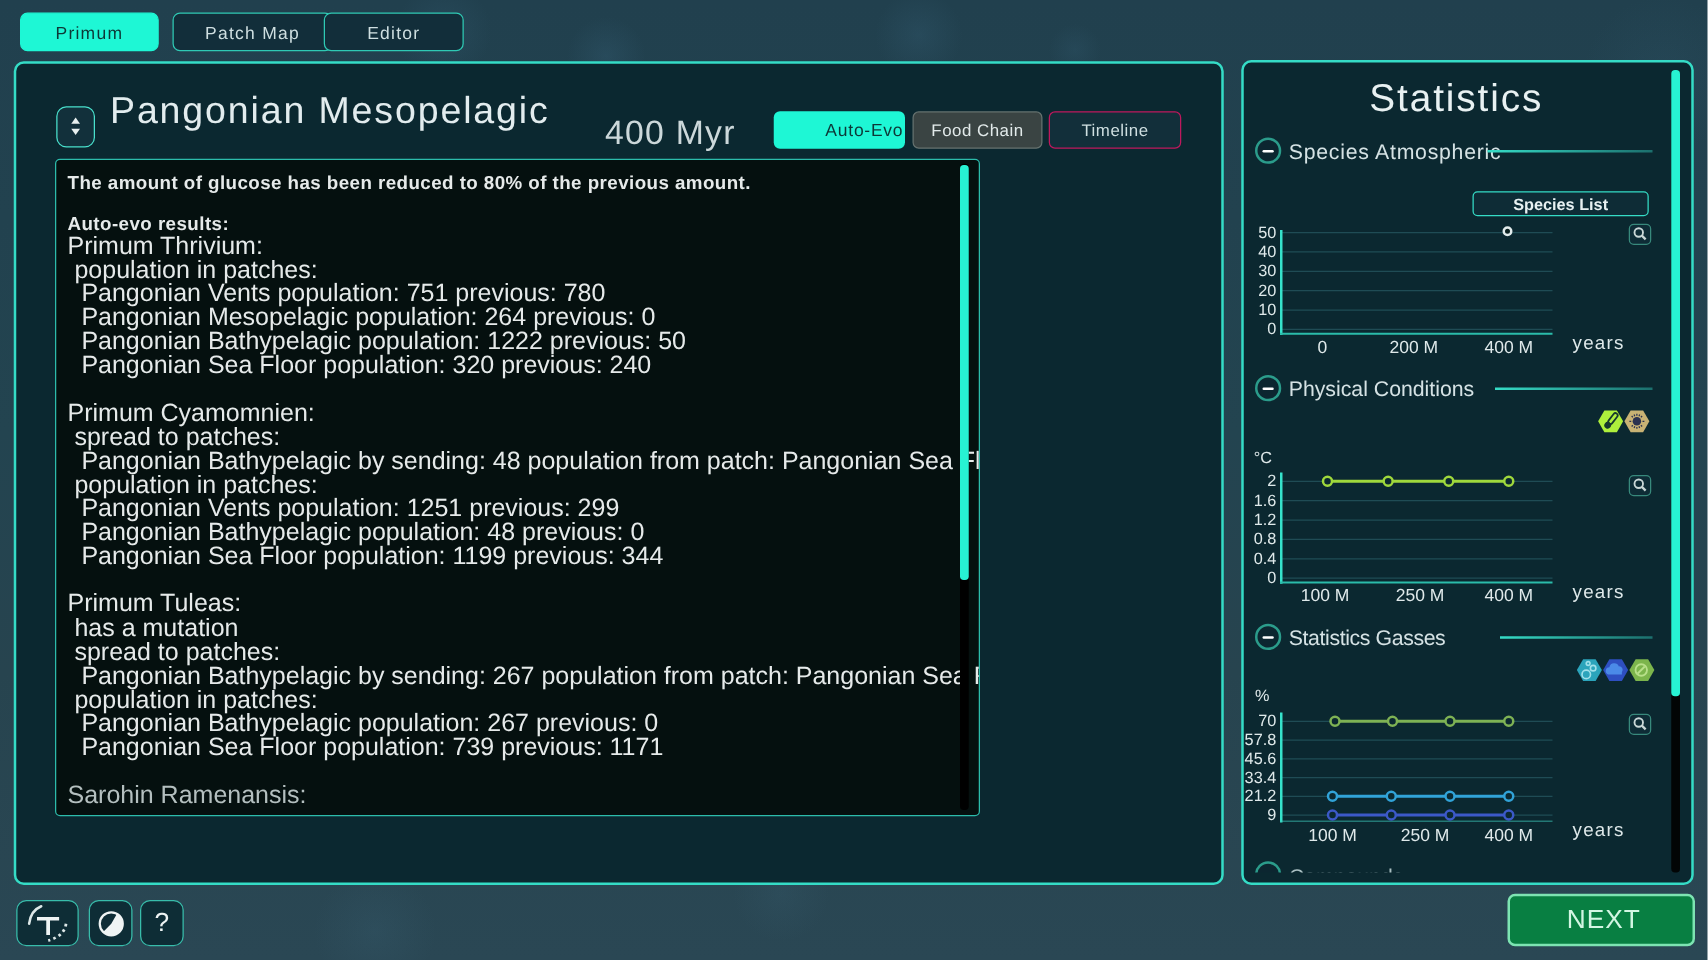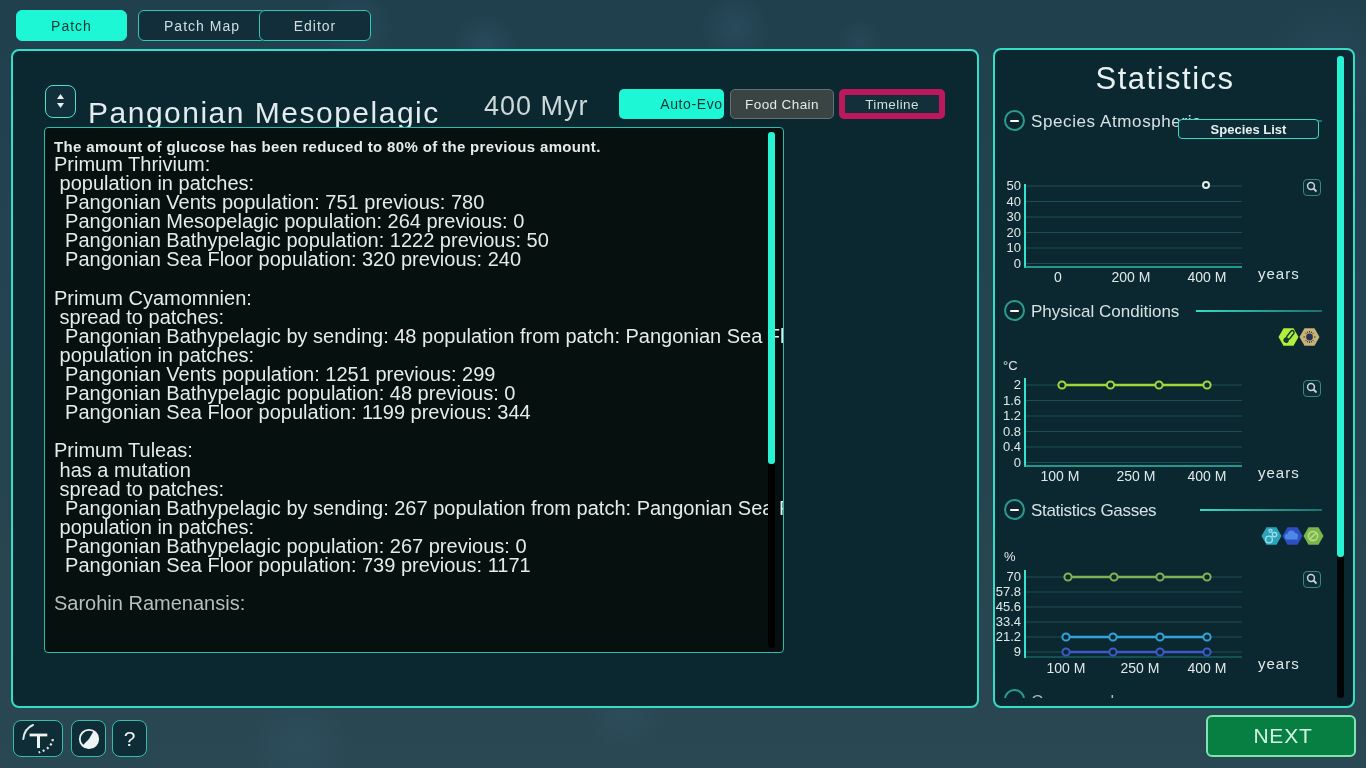--- a/index.html
+++ b/index.html
@@ -21,27 +21,27 @@
   
   .tab{position:absolute;top:10px;height:31px;border-radius:6px;box-sizing:border-box;
        display:flex;align-items:center;justify-content:center;font-size:14px;letter-spacing:1px;}
   .tab.active{background:#1ef7d5;color:#0d3837;border:1px solid #1ef7d5;}
   .tab.dark{background:#122e3a;color:#cfdfe1;border:1px solid #2fc9b4;}
   
   .panel{position:absolute;background:#0b2830;border:2px solid #35dcc6;border-radius:8px;box-sizing:border-box;}
   
   .sortbtn{position:absolute;left:45px;top:85px;width:31px;height:33px;background:#12303b;
            border:1px solid #49e0cc;border-radius:8px;box-sizing:border-box;}
-  .title{position:absolute;left:88px;top:96px;font-size:30px;letter-spacing:1.5px;color:#e2ecee;}
+  .title{position:absolute;left:88px;top:72px;font-size:30px;letter-spacing:1.5px;color:#e2ecee;}
   .myr{position:absolute;left:484px;top:91px;font-size:27px;letter-spacing:1px;color:#ccd8da;}
   .btn{position:absolute;top:89px;height:30px;border-radius:5px;box-sizing:border-box;
        display:flex;align-items:center;justify-content:center;font-size:13.5px;letter-spacing:.4px;}
   .btn.bright{background:#1ef7d5;color:#0d3837;font-size:14px;letter-spacing:.6px;}
   .btn.gray{background:#3a4443;color:#e2eaea;border:1px solid #66726f;}
-  .btn.dark{background:#122f3a;color:#cfdfe1;border:6px solid #be185d;}
+  .btn.dark{background:#122f3a;color:#cfdfe1;border:1px solid #be185d;}
   
   .report{position:absolute;left:44px;top:127px;width:740px;height:526px;
           background:#05100f;border:1px solid #2cbcab;border-radius:4px;box-sizing:border-box;
           overflow:hidden;}
   .report-inner{position:absolute;left:9px;top:9px;color:#e6eaea;}
   .rb{font-weight:bold;font-size:15px;letter-spacing:.35px;line-height:19px;white-space:pre;}
   .rtext{font-size:20px;line-height:19.1px;white-space:pre;}
   .dim{color:#b4bfbf;}
   .rscroll{position:absolute;right:8px;top:3px;width:7px;height:517px;background:#000;border-radius:3px;}
   .rthumb{position:absolute;left:0;top:1px;width:7px;height:332px;background:#27f2d3;border-radius:3px;}
@@ -49,57 +49,58 @@
   .minibtn{position:absolute;top:720px;height:37px;background:#0e2d36;border:1.5px solid #38bdab;
            border-radius:8px;box-sizing:border-box;display:flex;align-items:center;justify-content:center;}
   
   .stat-title{position:absolute;left:993px;top:60.5px;width:344px;text-align:center;font-size:31px;
               letter-spacing:1.5px;color:#e8f1f2;}
   .sec-icon{position:absolute;width:21px;height:21px;border-radius:50%;box-sizing:border-box;
             border:2px solid #2b9c8b;background:#0c2630;}
   .sec-icon::after{content:"";position:absolute;left:4px;top:7.5px;width:9px;height:2.5px;background:#fff;border-radius:1px;}
   .sec-label{position:absolute;font-size:17px;color:#d5e2e4;}
   .sec-line{position:absolute;height:2px;background:linear-gradient(90deg,#35dcc6,#1c6f6d);}
-  .slist{position:absolute;left:1178px;top:119px;width:141px;height:20px;background:#0e2c36;
+  .slist{position:absolute;left:1178px;top:153px;width:141px;height:20px;background:#0e2c36;
          border:1.5px solid #35dcc6;border-radius:4px;box-sizing:border-box;color:#e8f1f2;
          display:flex;align-items:center;justify-content:center;font-size:13px;font-weight:bold;}
   .mag{position:absolute;width:18px;height:17px;background:#0e2c36;border:1px solid #38897c;
        border-radius:4px;box-sizing:border-box;}
   .statscroll{position:absolute;left:1337px;top:56px;width:7px;height:642px;background:#020505;border-radius:3px;}
   .statthumb{position:absolute;left:0;top:0;width:7px;height:501px;background:#27f2d3;border-radius:3px;}
   
   .next{position:absolute;left:1206px;top:715px;width:150px;height:42px;background:#087f42;
         border:2px solid #7de4b2;border-radius:6px;box-sizing:border-box;color:#d2f6e3;
         display:flex;align-items:center;justify-content:center;font-size:21px;letter-spacing:.8px;padding-left:4px;}
   svg text{font-family:"Liberation Sans", sans-serif;}
   svg{overflow:visible;}
 </style>
 </head>
 <body>
 
-  <div class="tab active" style="left:16px;width:111px;">Patch</div>
+  <div class="tab active" style="left:16px;width:111px;">Primum</div>
   <div class="tab dark" style="left:138px;width:128px;">Patch Map</div>
   <div class="tab dark" style="left:259px;width:112px;text-align:center;">Editor</div>
 
   <div class="panel" style="left:11px;top:49px;width:968px;height:659px;"></div>
   <div class="sortbtn">
     <svg width="29" height="31" viewBox="0 0 29 31">
       <path d="M14.5 8 L18 13 L11 13 Z" fill="#e8f0f0"></path>
       <path d="M14.5 22 L18 17 L11 17 Z" fill="#e8f0f0"></path>
     </svg>
   </div>
   <div class="title">Pangonian Mesopelagic</div>
   <div class="myr">400 Myr</div>
   <div class="btn bright" style="left:619px;width:105px;padding-left:40px;">Auto-Evo</div>
   <div class="btn gray" style="left:730px;width:104px;">Food Chain</div>
   <div class="btn dark" style="left:839px;width:106px;">Timeline</div>
 
   <div class="report">
     <div class="report-inner">
       <div class="rb">The amount of glucose has been reduced to 80% of the previous amount.</div>
+      <div class="rb" style="margin-top:14px;">Auto-evo results:</div>
       <div class="rtext" style="margin-top:-1px;">Primum Thrivium:
  population in patches:
   Pangonian Vents population: 751 previous: 780
   Pangonian Mesopelagic population: 264 previous: 0
   Pangonian Bathypelagic population: 1222 previous: 50
   Pangonian Sea Floor population: 320 previous: 240
 
 Primum Cyamomnien:
  spread to patches:
   Pangonian Bathypelagic by sending: 48 population from patch: Pangonian Sea Floor

